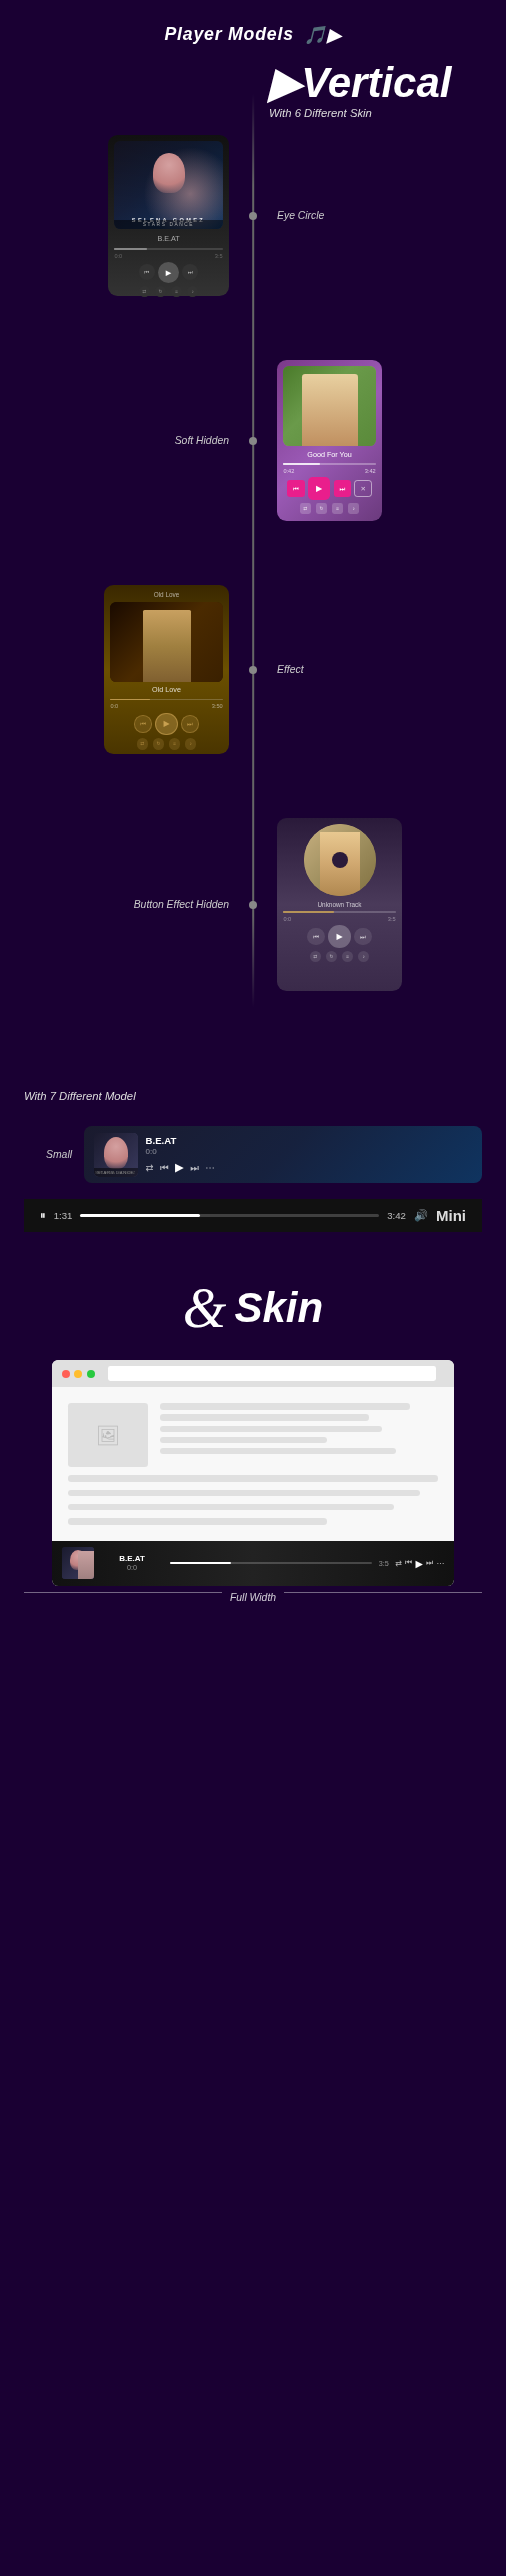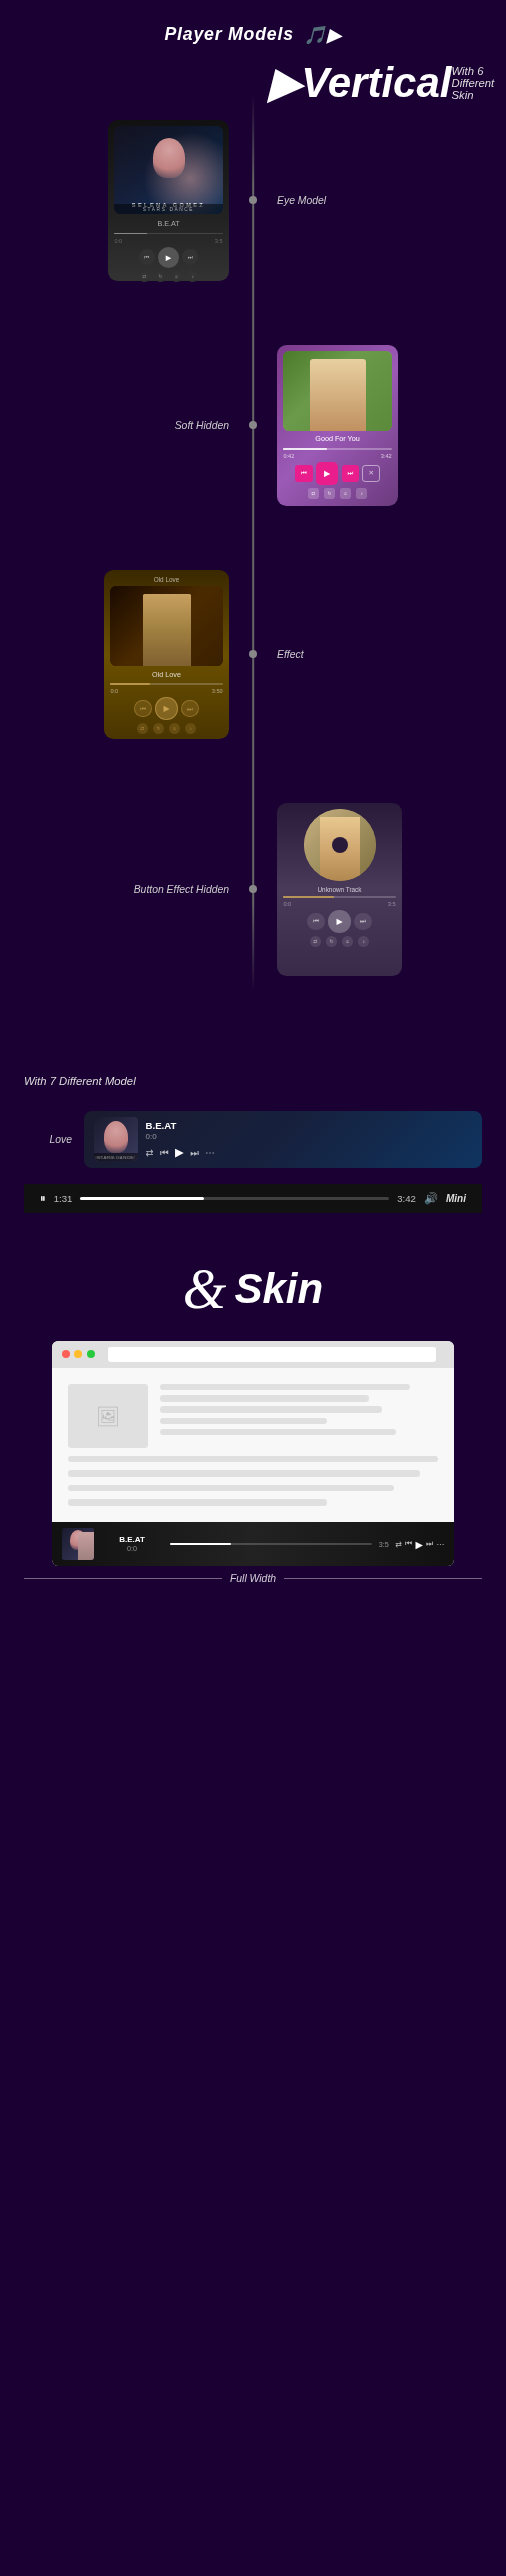--- a/index.html
+++ b/index.html
@@ -136,21 +136,21 @@
       background: #333;
       display: flex;
       align-items: center;
       justify-content: center;
       font-size: 4.8px;
       color: #888;
     }
 
     
     .gfy-player {
-      width: 121px;
+      width: 105px;
       height: 161px;
       background: linear-gradient(135deg, #7b3a8a 0%, #9b5ab6 50%, #6b3a7d 100%);
       border-radius: 9.6px;
       padding: 6.4px;
       position: relative;
     }
     .gfy-album {
       width: 100%;
       height: 80px;
       border-radius: 6.4px;
@@ -615,22 +615,21 @@
       background: white;
       border-radius: 1.6px;
       width: 40%;
     }
     .mini-volume-btn {
       font-size: 11.3px;
       color: rgba(255,255,255,0.7);
       cursor: pointer;
     }
     .mini-label-text {
-      font-size: 10px;
-      font-style: italic;
+      font-size: 15px;
       color: #ddd;
       font-weight: bold;
     }
 
     
     .fixed-section {
       padding: 24px 24px 16px;
       text-align: center;
     }
     .and-fixed-title {
@@ -787,21 +786,21 @@
       cursor: pointer;
     }
     .fixed-time-end {
       font-size: 7.2px;
       color: rgba(255,255,255,0.5);
     }
 
     
     .full-width-label {
       display: flex;
-      align-items: center;
+      align-items: flex-start;
       justify-content: center;
       gap: 8px;
       margin-top: 6.4px;
     }
     .fw-line {
       flex: 1;
       height: 0.8px;
       background: rgba(255,255,255,0.4);
     }
     .fw-text {
@@ -850,21 +849,21 @@
     <span class="header-icon">🎵▶</span>
   </span>
 </div>
 
 <div class="vertical-layout">
 
   <div class="vert-center-line"></div>
 
   <div class="vert-row" style="padding: 0 0 16px 0;">
     <div class="vert-left"></div>
-    <div class="vert-right" style="padding-left: 16px; ">
+    <div class="vert-right" style="padding-left: 16px; flex-direction: column;">
       <div class="section-title">▶Vertical</div>
       <div class="section-subtitle">With 6 Different Skin</div>
     </div>
   </div>
 
   <div class="vert-row" style="margin-bottom: 16px;">
     <div class="vert-left">
 
       <div class="beat-player">
         <div class="beat-album">
@@ -891,21 +890,21 @@
             <div class="extra-ctrl-icon">⇄</div>
             <div class="extra-ctrl-icon">↻</div>
             <div class="extra-ctrl-icon">≡</div>
             <div class="extra-ctrl-icon">♪</div>
           </div>
         </div>
       </div>
     </div>
     <div class="vert-center-dot" style="top: 50%; transform: translate(-50%, -50%);"></div>
     <div class="vert-right" style="align-items: center;">
-      <span class="vert-label">Eye Model</span>
+      <span class="vert-label">Eye Circle</span>
     </div>
   </div>
 
   <div class="spacer-row"></div>
 
   <div class="vert-row" style="margin-bottom: 16px;">
     <div class="vert-left" style="align-items: center;">
       <span class="vert-label">Soft Hidden</span>
     </div>
     <div class="vert-center-dot" style="top: 50%; transform: translate(-50%, -50%);"></div>
@@ -1018,21 +1017,21 @@
 
   <div class="spacer-row"></div>
 </div>
 
 <div class="horiz-section">
   <div class="horiz-title-block">
     <div class="section-subtitle">With 7 Different Model</div>
   </div>
 
   <div class="small-player-row">
-    <div class="small-label">Love</div>
+    <div class="small-label">Small</div>
     <div class="small-player">
       <div class="small-album">
         <div style="position:absolute;inset:0;background:linear-gradient(135deg, #1a1a2e 0%, #3a3a5e 100%);"></div>
         <div class="album-selena-face" style="top:4px;width:24px;height:32px;"></div>
         <div style="position:absolute;bottom:1.6px;left:0;right:0;text-align:center;font-size:4px;color:#aaa;letter-spacing:0.8px;">SELENA GOMEZ</div>
         <div style="position:absolute;bottom:0;left:0;right:0;background:rgba(0,0,0,0.5);padding:1.6px;text-align:center;font-size:4px;color:#888;letter-spacing:0.8px;">STARS DANCE</div>
       </div>
       <div class="small-track-info">
         <div class="small-track-title">B.E.AT</div>
         <div class="small-track-time">0:0</div>

